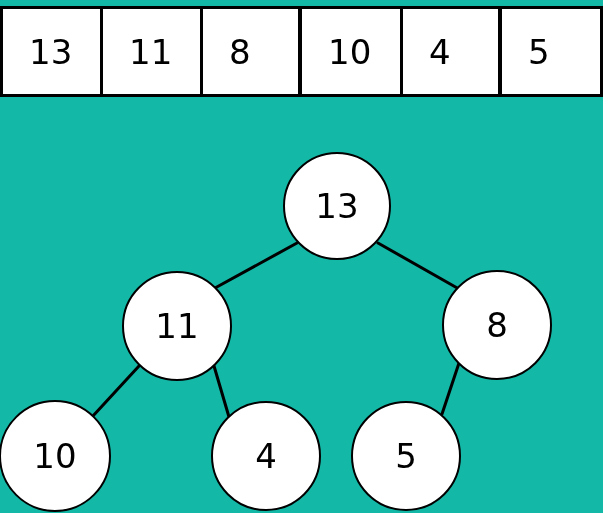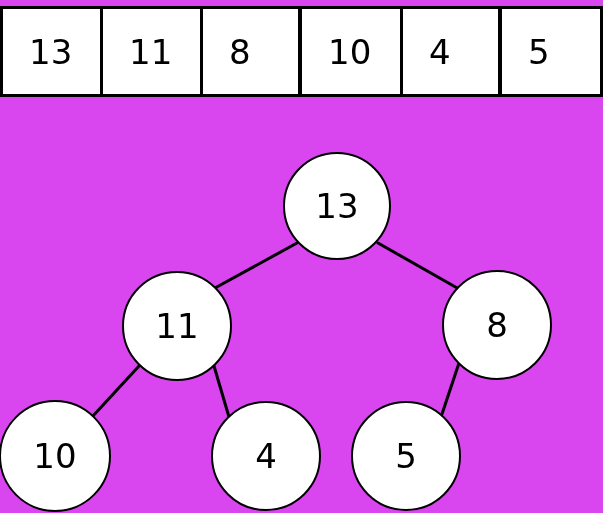--- a/index.html
+++ b/index.html
@@ -7,21 +7,21 @@
     padding: 0;
     background: #ffffff;
   }
   body {
     font-family: "DejaVu Sans", sans-serif;
   }
   #canvas {
     position: relative;
     width: 603px;
     height: 513px;
-    background: #d946ef;
+    background: #14b8a6;
     overflow: hidden;
   }
   
   #array-row {
     position: absolute;
     left: 0px;
     top: 6px;
     width: 603px;
     height: 91px;
   }

